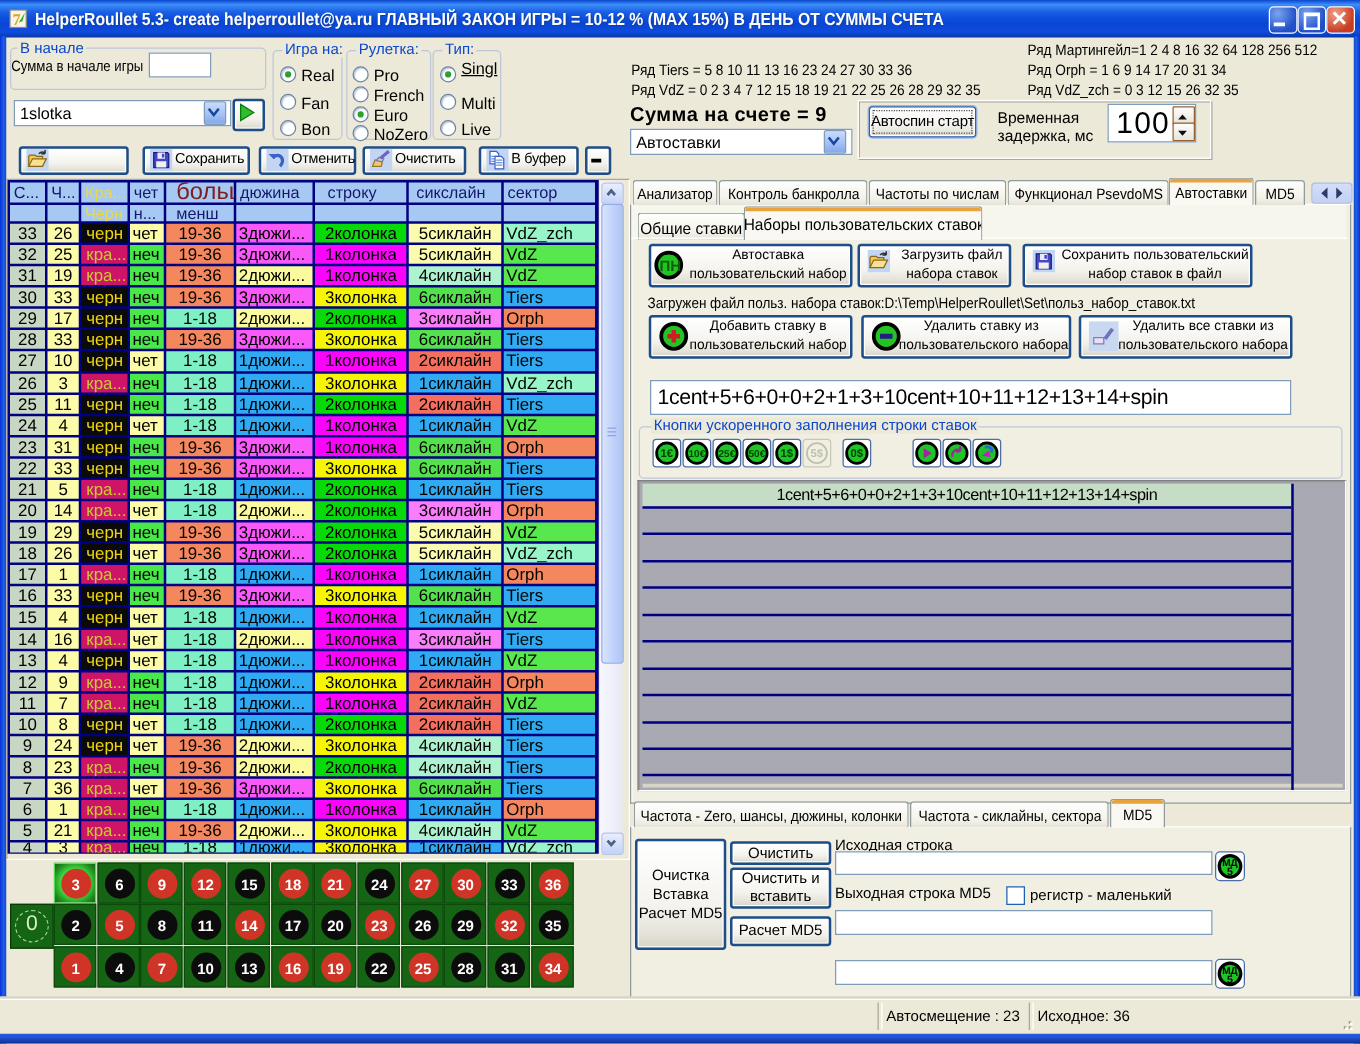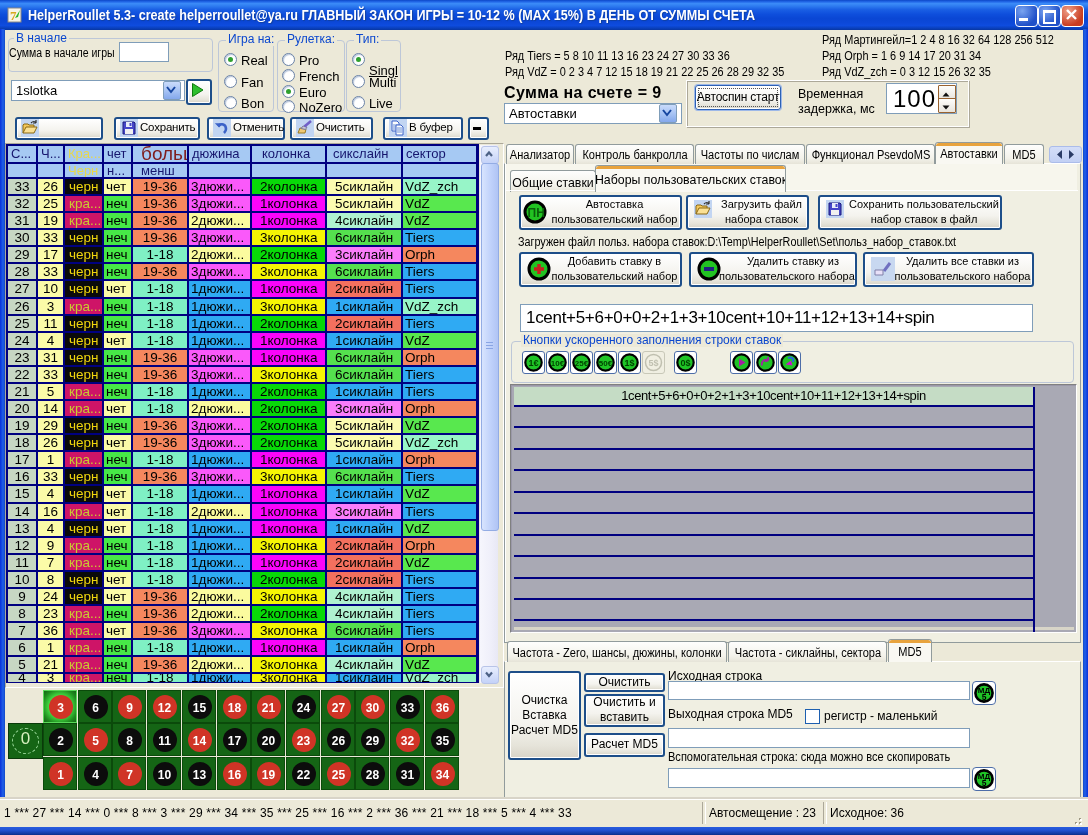--- a/index.html
+++ b/index.html
@@ -74,21 +74,21 @@
     <div class="rlbl" style="left:299px;top:54px;">Pro</div>
     <div class="radio" style="left:282px;top:69px;"></div>
     <div class="rlbl" style="left:299px;top:70px;">French</div>
     <div class="radio on" style="left:282px;top:85px;"></div>
     <div class="rlbl" style="left:299px;top:86px;">Euro</div>
     <div class="radio" style="left:282px;top:100px;"></div>
     <div class="rlbl" style="left:299px;top:101px;">NoZero</div>
 <div class="gb" style="left:346px;top:40px;width:53px;height:70px;"></div>
     <div class="gbl" style="left:354px;top:33px;">Тип:</div>
     <div class="radio on" style="left:352px;top:53px;"></div>
-    <div class="rlbl" style="left:369px;top:64px;text-decoration:underline;">Singl</div>
+    <div class="rlbl" style="left:369px;top:48px;text-decoration:underline;">Singl</div>
     <div class="radio" style="left:352px;top:75px;"></div>
     <div class="rlbl" style="left:369px;top:76px;">Multi</div>
     <div class="radio" style="left:352px;top:96px;"></div>
     <div class="rlbl" style="left:369px;top:97px;">Live</div>
 <div class="btn" style="left:15px;top:117px;width:84px;height:19px;border-width:2px;">
       <div style="position:absolute;left:4px;top:0px;"><svg width="18" height="18">
           <rect x="0" y="0" width="18" height="18" fill="#C2D5F2"></rect>
           <path d="M2 14 L2 6 L3 5 L7 5 L8 6 L13 6 L13 8" fill="#F4C85C" stroke="#8A6914" stroke-width="1"></path>
           <path d="M2 14 L5 8 L16 8 L13 14 Z" fill="#FAE094" stroke="#8A6914" stroke-width="1"></path>
           <path d="M10 4 C12 2 14 2 15 4 M15 4 L15 1 M15 4 L12 4" fill="none" stroke="#303030" stroke-width="1.2"></path>
@@ -136,21 +136,21 @@
       <div style="position:absolute;left:3px;top:8px;width:8px;height:3px;background:#000;"></div>
     </div>
 <div class="abs" style="left:5px;top:143px;width:497px;height:543px;background:#ECE9D8;border:1px solid #ACA899;border-right-color:#fff;border-bottom-color:#fff;"></div>
 <div class="abs" style="left:6px;top:144px;width:473px;height:539px;background:#000080;"></div>
 <div class="cell" style="left:8px;top:146px;width:28px;height:16px;background:#A6C9F3;color:#16166E;font-size:13px;line-height:16px;padding-left:3px;width:25px;">С...</div>
 <div class="cell" style="left:38px;top:146px;width:25px;height:16px;background:#A6C9F3;color:#16166E;font-size:13px;line-height:16px;padding-left:3px;width:22px;">Ч...</div>
 <div class="cell" style="left:65px;top:146px;width:37px;height:16px;background:#A6C9F3;color:#E8D84A;font-size:13px;line-height:16px;padding-left:3px;width:34px;">Кра...</div>
 <div class="cell" style="left:104px;top:146px;width:27px;height:16px;background:#A6C9F3;color:#16166E;font-size:13px;line-height:16px;padding-left:3px;width:24px;">чет</div>
 <div class="cell" style="left:133px;top:146px;width:54px;height:16px;background:#A6C9F3;color:#7f1d1d;font-size:19px;line-height:16px;padding-left:8px;width:46px;">больш</div>
 <div class="cell" style="left:189px;top:146px;width:61px;height:16px;background:#A6C9F3;color:#16166E;font-size:13px;line-height:16px;padding-left:3px;width:58px;">дюжина</div>
-<div class="cell" style="left:252px;top:146px;width:73px;height:16px;background:#A6C9F3;color:#16166E;font-size:13px;line-height:16px;padding-left:10px;width:63px;">колонка</div>
+<div class="cell" style="left:252px;top:146px;width:73px;height:16px;background:#A6C9F3;color:#16166E;font-size:13px;line-height:16px;padding-left:10px;width:63px;">строку</div>
 <div class="cell" style="left:327px;top:146px;width:74px;height:16px;background:#A6C9F3;color:#16166E;font-size:13px;line-height:16px;padding-left:6px;width:68px;">сикслайн</div>
 <div class="cell" style="left:403px;top:146px;width:73px;height:16px;background:#A6C9F3;color:#16166E;font-size:13px;line-height:16px;padding-left:3px;width:70px;">сектор</div>
 <div class="cell" style="left:8px;top:164px;width:28px;height:13px;background:#A6C9F3;color:#000;font-size:13.5px;line-height:13px;padding-left:3px;width:25px;"></div>
 <div class="cell" style="left:38px;top:164px;width:25px;height:13px;background:#A6C9F3;color:#000;font-size:13.5px;line-height:13px;padding-left:3px;width:22px;"></div>
 <div class="cell" style="left:65px;top:164px;width:37px;height:13px;background:#A6C9F3;color:#E8D84A;font-size:13px;line-height:13px;padding-left:3px;width:34px;">Черн</div>
 <div class="cell" style="left:104px;top:164px;width:27px;height:13px;background:#A6C9F3;color:#16166E;font-size:13px;line-height:13px;padding-left:3px;width:24px;">н...</div>
 <div class="cell" style="left:133px;top:164px;width:54px;height:13px;background:#A6C9F3;color:#16166E;font-size:13px;line-height:13px;padding-left:8px;width:46px;">менш</div>
 <div class="cell" style="left:189px;top:164px;width:61px;height:13px;background:#A6C9F3;color:#000;font-size:13.5px;line-height:13px;padding-left:3px;width:58px;"></div>
 <div class="cell" style="left:252px;top:164px;width:73px;height:13px;background:#A6C9F3;color:#000;font-size:13.5px;line-height:13px;padding-left:3px;width:70px;"></div>
 <div class="cell" style="left:327px;top:164px;width:74px;height:13px;background:#A6C9F3;color:#000;font-size:13.5px;line-height:13px;padding-left:3px;width:71px;"></div>
@@ -676,21 +676,21 @@
           <circle cx="12" cy="12" r="10" fill="#22C322" stroke="#000" stroke-width="3"></circle>
           <path d="M12 7 L12 17 M7 12 L17 12" stroke="#C82020" stroke-width="3.5"></path>
         </svg></div>
       <div style="position:absolute;left:28px;right:0px;top:0px;text-align:center;font-size:11px;line-height:15px;white-space:nowrap;">Добавить ставку в<br>пользовательский набор</div>
     </div>
 <div class="btn" style="left:689px;top:252px;width:164px;height:31px;border-width:2px;">
       <div style="position:absolute;left:6px;top:3px;"><svg width="24" height="24">
           <circle cx="12" cy="12" r="10" fill="#22C322" stroke="#000" stroke-width="3"></circle>
           <rect x="7" y="10" width="10" height="4" fill="#202080"></rect>
         </svg></div>
-      <div style="position:absolute;left:28px;right:16px;top:0px;text-align:right;font-size:11px;line-height:15px;white-space:nowrap;">Удалить ставку из<br>пользовательского набора</div>
+      <div style="position:absolute;left:28px;right:4px;top:0px;text-align:center;font-size:11px;line-height:15px;white-space:nowrap;">Удалить ставку из<br>пользовательского набора</div>
     </div>
 <div class="btn" style="left:863px;top:252px;width:167px;height:31px;border-width:2px;">
       <div style="position:absolute;left:6px;top:3px;"><svg width="24" height="24">
           <rect x="0" y="0" width="24" height="24" fill="#C8D8F0"></rect>
           <path d="M4 18 L12 18 L12 13 L4 13 Z" fill="#E8E0F8" stroke="#8080A8"></path>
           <path d="M13 14 L19 6" stroke="#7070C0" stroke-width="3"></path>
         </svg></div>
       <div style="position:absolute;left:28px;right:0px;top:0px;text-align:center;font-size:11px;line-height:15px;white-space:nowrap;">Удалить все ставки из<br>пользовательского набора</div>
     </div>
 <div class="inp" style="left:520px;top:304px;width:506px;height:26px;font-size:17px;line-height:26px;padding-left:5px;letter-spacing:-0.3px;">1cent+5+6+0+0+2+1+3+10cent+10+11+12+13+14+spin</div>
@@ -773,35 +773,33 @@
     </div>
 <div class="btn" style="left:584px;top:733px;width:77px;height:20px;border-width:2px;">
       <div style="position:absolute;left:0;right:0;top:2px;text-align:center;font-size:12px;line-height:15px;white-space:nowrap;">Расчет MD5</div>
     </div>
 <div class="t" style="left:668px;top:669px;font-size:12px;">Исходная строка</div>
 <div class="inp" style="left:668px;top:681px;width:300px;height:17px;"></div>
 <div class="t" style="left:668px;top:707px;font-size:12px;">Выходная строка MD5</div>
 <div class="inp" style="left:805px;top:709px;width:13px;height:13px;border-color:#1D5FB0;"></div>
 <div class="t" style="left:824px;top:709px;font-size:12px;">регистр  - маленький</div>
 <div class="inp" style="left:668px;top:728px;width:300px;height:18px;"></div>
-<div class="t" style="left:668px;top:750px;font-size:12px;"><span style="display:inline-block;transform:scaleX(0.92);transform-origin:0 50%;">Вспомогательная строка: сюда можно все скопировать</span></div>
 <div class="inp" style="left:668px;top:768px;width:300px;height:18px;"></div>
 <div class="abs" style="left:972px;top:681px;width:22px;height:22px;border:1px solid #4D6DA8;border-radius:4px;background:#fff;"><svg width="22" height="22">
         <circle cx="11" cy="11" r="8.6" fill="#1FC426" stroke="#000" stroke-width="2.6"></circle>
         <text x="11" y="11" text-anchor="middle" font-size="8" font-weight="bold" fill="#000">МД</text>
         <text x="11" y="18" text-anchor="middle" font-size="8.5" font-weight="bold" fill="#000">5</text>
       </svg></div>
 <div class="abs" style="left:972px;top:767px;width:22px;height:22px;border:1px solid #4D6DA8;border-radius:4px;background:#fff;"><svg width="22" height="22">
         <circle cx="11" cy="11" r="8.6" fill="#1FC426" stroke="#000" stroke-width="2.6"></circle>
         <text x="11" y="11" text-anchor="middle" font-size="8" font-weight="bold" fill="#000">МД</text>
         <text x="11" y="18" text-anchor="middle" font-size="8.5" font-weight="bold" fill="#000">5</text>
       </svg></div>
 
 <div class="abs" style="left:0px;top:799px;width:1088px;height:27px;background:#ECE9D8;border-top:1px solid #fff;box-shadow:0 -2px 0 #D8D4C8;"></div>
-<div class="t" style="left:4px;top:806px;font-size:12px;letter-spacing:0.2px;">1 *** 27 *** 14 *** 0 *** 8 *** 3 *** 29 *** 34 *** 35 *** 25 *** 16 *** 2 *** 36 *** 21 *** 18 *** 5 *** 4 *** 33</div>
 <div class="abs" style="left:702px;top:802px;width:2px;height:22px;border-left:1px solid #ACA899;border-right:1px solid #fff;"></div>
 <div class="t" style="left:709px;top:806px;font-size:12px;">Автосмещение : 23</div>
 <div class="abs" style="left:823px;top:802px;width:2px;height:22px;border-left:1px solid #ACA899;border-right:1px solid #fff;"></div>
 <div class="t" style="left:830px;top:806px;font-size:12px;">Исходное: 36</div>
 
 <div class="abs" style="left:1071px;top:812px;width:12px;height:12px;"><svg width="12" height="12">
         <rect x="8" y="8" width="2" height="2" fill="#9D9884"></rect>
         <rect x="8" y="4" width="2" height="2" fill="#9D9884"></rect>
         <rect x="4" y="8" width="2" height="2" fill="#9D9884"></rect>
         <rect x="9" y="9" width="2" height="2" fill="#FFFFFF"></rect>

